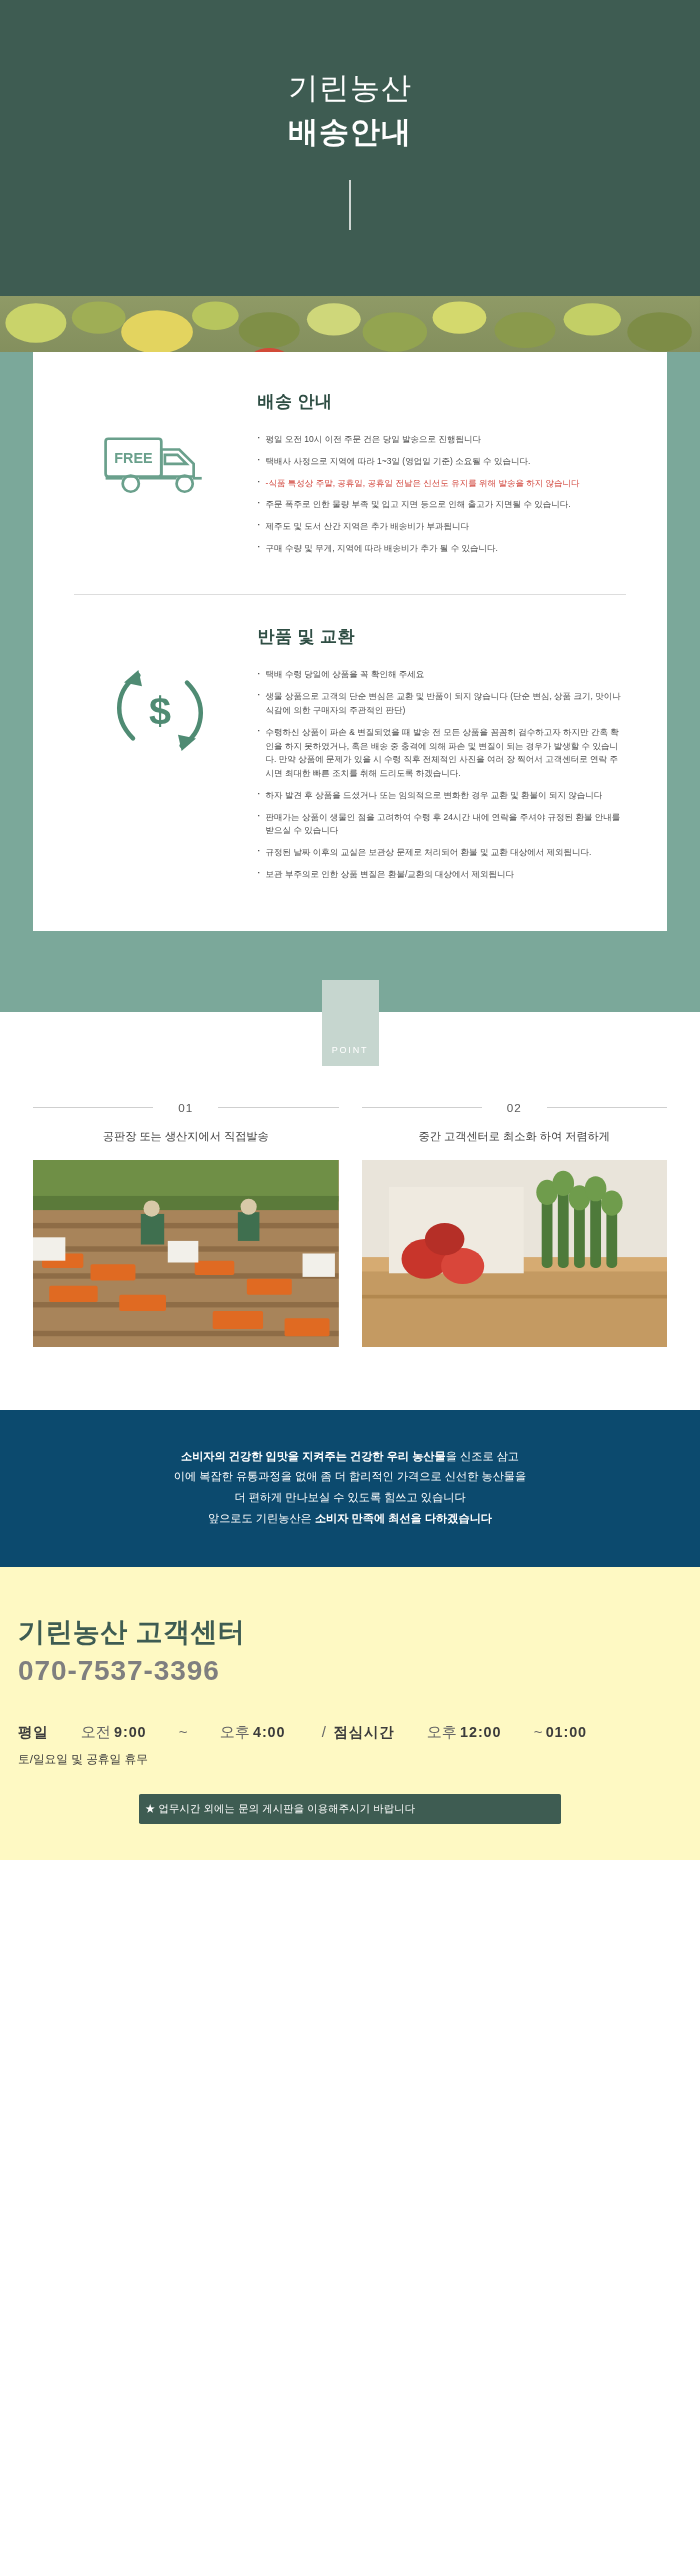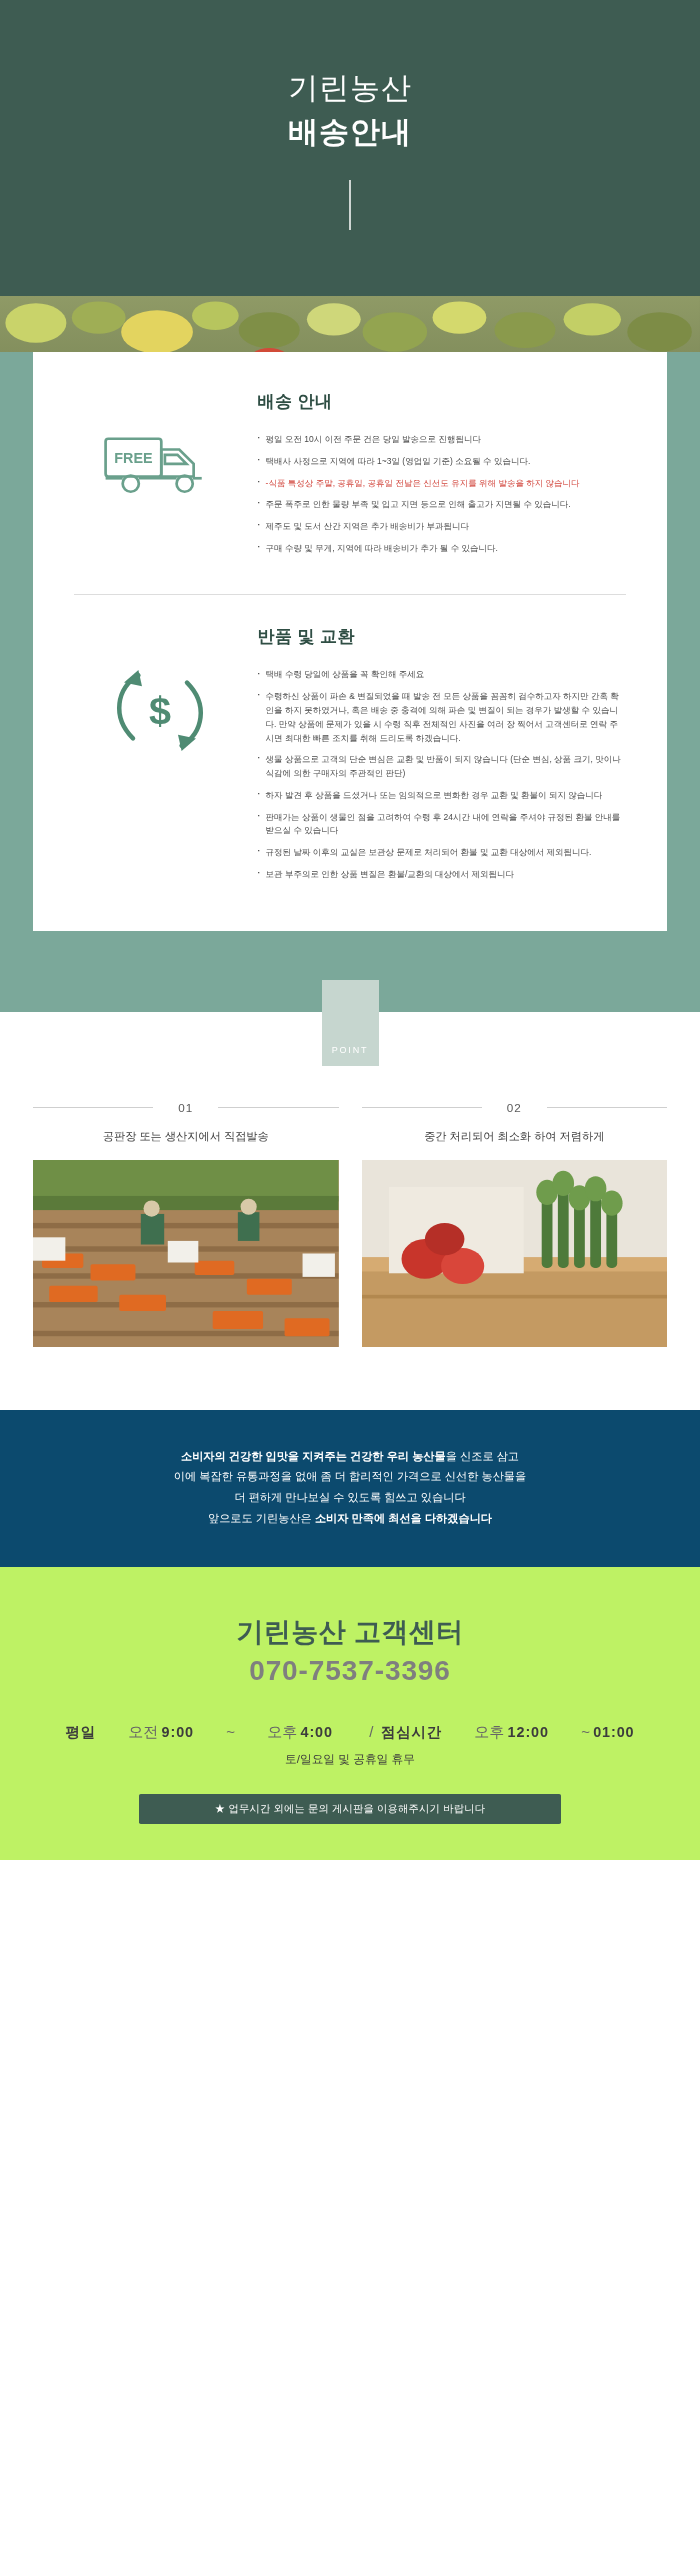--- a/index.html
+++ b/index.html
@@ -191,22 +191,22 @@
     text-align: center;
     padding: 36px 18px 38px 18px;
     font-size: 11.2px;
     line-height: 1.85;
   }
   .msg-bar b { font-weight: 700; }
 
   
   .contact {
     width: 100%;
-    background: #bef264;
-    text-align: center;
+    background: #fef9c3;
+    text-align: left;
     padding: 47px 18px 36px 18px;
   }
   .contact-title {
     font-size: 27px;
     font-weight: 700;
     color: #3e5c52;
     letter-spacing: 0.4px;
   }
   .contact-phone {
     font-size: 28px;
@@ -222,21 +222,21 @@
     line-height: 2.0;
   }
   .hours .big { font-size: 14.4px; font-weight: 700; letter-spacing: 0.9px; }
   .hours .sm { font-size: 15px; color: #666; margin-left: 29px; }
   .notice {
     margin: 23px auto 0 auto;
     width: 422px;
     background: #3e5c52;
     color: #ffffff;
     font-size: 10.3px;
-    padding: 8px 21px;
+    padding: 8px 6px;
     border-radius: 1.8px;
     letter-spacing: 0.2px;
   }
 </style>
 </head>
 <body>
 
 <div class="page">
 
   <section class="hero">
@@ -341,22 +341,22 @@
               </g>
               <path d="M36 10 l4 18 -20 -4 z" fill="#4f8b73"></path>
               <path d="M84 100 l-4 -18 20 4 z" fill="#4f8b73"></path>
               <text x="60" y="70" fill="#4f8b73" font-family="Liberation Sans, sans-serif" font-size="44" font-weight="700" text-anchor="middle">$</text>
             </svg>
           </div>
           <div class="blk-body">
             <h2 class="sec-title">반품 및 교환</h2>
             <ul class="bullets">
               <li>택배 수령 당일에 상품을 꼭 확인해 주세요</li>
+              <li>생물 상품으로 고객의 단순 변심은 교환 및 반품이 되지 않습니다 (단순 변심, 상품 크기, 맛이나 식감에 의한 구매자의 주관적인 판단)</li>
               <li>수령하신 상품이 파손 &amp; 변질되었을 때 발송 전 모든 상품을 꼼꼼히 검수하고자 하지만 간혹 확인을 하지 못하였거나, 혹은 배송 중 충격에 의해 파손 및 변질이 되는 경우가 발생할 수 있습니다. 만약 상품에 문제가 있을 시 수령 직후 전체적인 사진을 여러 장 찍어서 고객센터로 연락 주시면 최대한 빠른 조치를 취해 드리도록 하겠습니다.</li>
-              <li>생물 상품으로 고객의 단순 변심은 교환 및 반품이 되지 않습니다 (단순 변심, 상품 크기, 맛이나 식감에 의한 구매자의 주관적인 판단)</li>
               <li>하자 발견 후 상품을 드셨거나 또는 임의적으로 변화한 경우 교환 및 환불이 되지 않습니다</li>
               <li>판매가는 상품이 생물인 점을 고려하여 수령 후 24시간 내에 연락을 주셔야 규정된 환불 안내를 받으실 수 있습니다</li>
               <li>규정된 날짜 이후의 교실은 보관상 문제로 처리되어 환불 및 교환 대상에서 제외됩니다.</li>
               <li>보관 부주의로 인한 상품 변질은 환불/교환의 대상에서 제외됩니다</li>
             </ul>
           </div>
         </div>
 
       </div>
     </div>
@@ -411,21 +411,21 @@
           </svg>
         </div>
       </div>
 
       <div class="feat">
         <div class="feat-num-row">
           <span class="ln"></span>
           <span class="feat-num">02</span>
           <span class="ln"></span>
         </div>
-        <div class="feat-cap">중간 처리되어 최소화 하여 저렴하게</div>
+        <div class="feat-cap">중간 고객센터로 최소화 하여 저렴하게</div>
         <div class="feat-img">
           <svg viewBox="0 0 340 208" preserveAspectRatio="none" width="100%" height="100%">
             <rect width="340" height="208" fill="#e9e4da"></rect>
             <rect x="0" y="120" width="340" height="88" fill="#c49a62"></rect>
             <rect x="0" y="108" width="340" height="16" fill="#d6ab72"></rect>
             <rect x="30" y="30" width="150" height="96" fill="#efeae0"></rect>
             <ellipse cx="70" cy="110" rx="26" ry="22" fill="#c8352b"></ellipse>
             <ellipse cx="112" cy="118" rx="24" ry="20" fill="#d9463a"></ellipse>
             <ellipse cx="92" cy="88" rx="22" ry="18" fill="#b52f27"></ellipse>
             <g fill="#4e7a3a">

